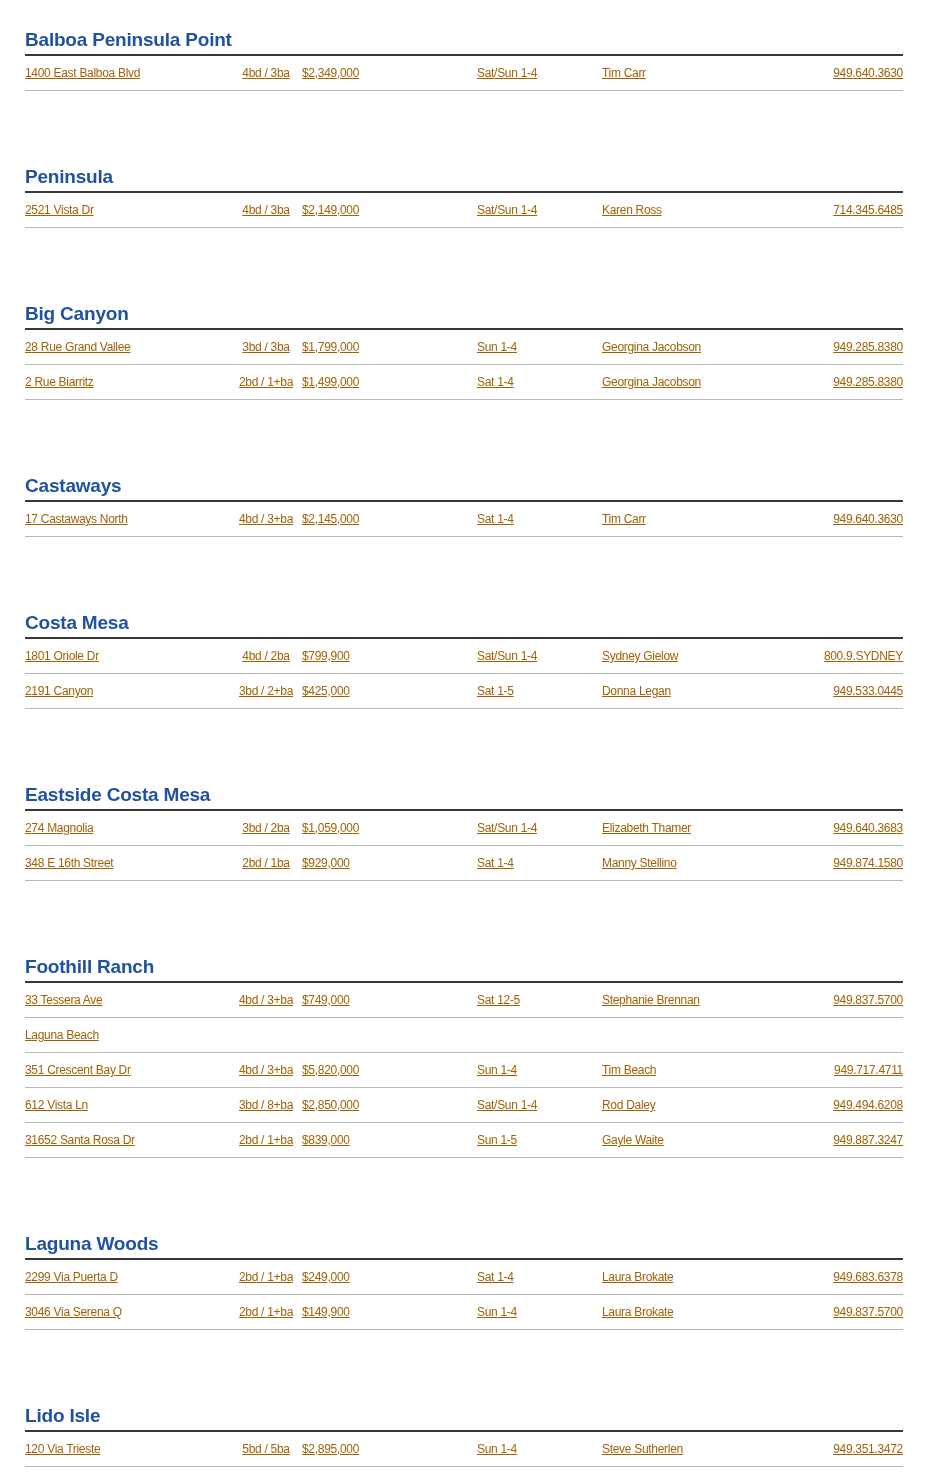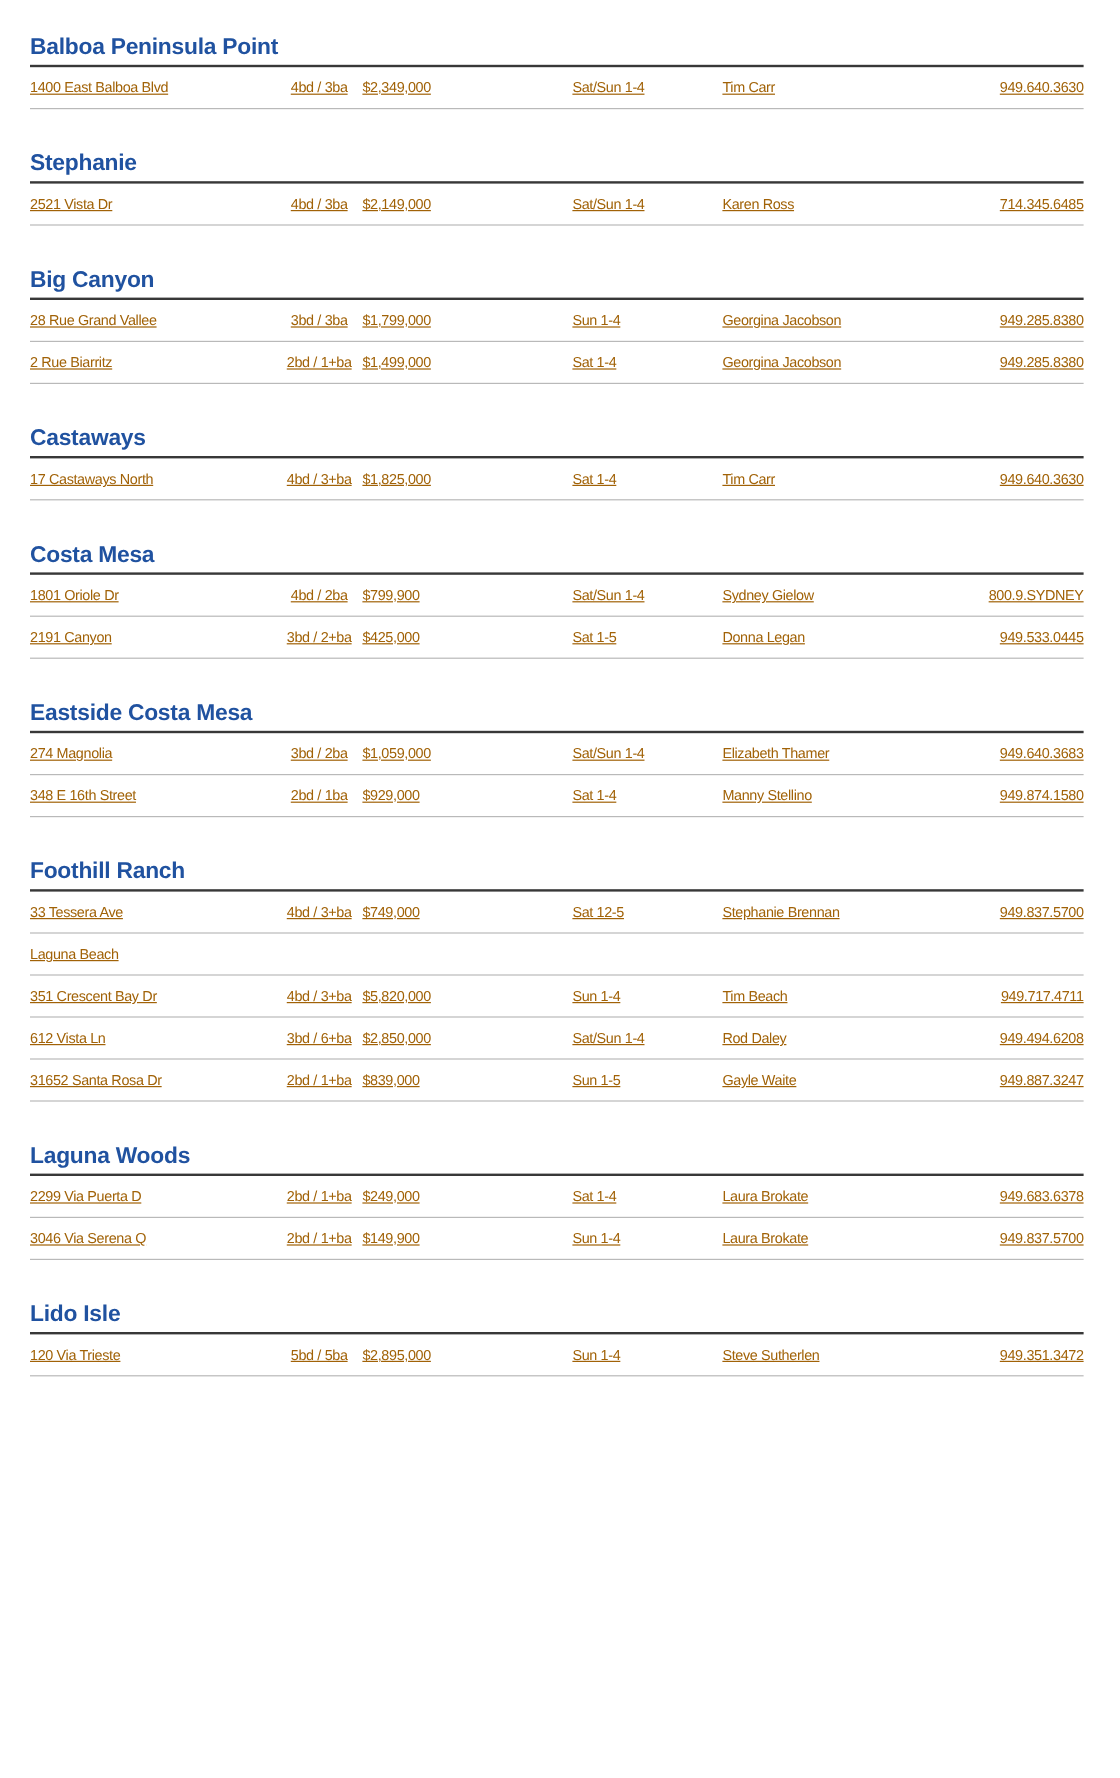--- a/index.html
+++ b/index.html
@@ -11,21 +11,21 @@
   body {
     width: 933px;
     height: 1482px;
     overflow: hidden;
   }
   .doc {
     padding: 30px 30px 0 25px;
   }
   .section {
     width: 878px;
-    margin-bottom: 36px;
+    margin-bottom: 76px;
   }
   .section:last-child {
     margin-bottom: 0;
   }
   .heading {
     margin: 0;
     font-size: 19px;
     font-weight: bold;
     line-height: 20px;
     letter-spacing: -0.2px;
@@ -64,21 +64,21 @@
     <span class="cell bdba">4bd / 3ba</span>
     <span class="cell price">$2,349,000</span>
     <span class="cell time">Sat/Sun 1-4</span>
     <span class="cell agent">Tim Carr</span>
     <span class="cell phone">949.640.3630</span>
   </div>
 </div>
   </section>
 
   <section class="section">
-    <h2 class="heading">Stephanie</h2>
+    <h2 class="heading">Peninsula</h2>
     <div class="rows">
   <div class="row">
     <span class="cell address">2521 Vista Dr</span>
     <span class="cell bdba">4bd / 3ba</span>
     <span class="cell price">$2,149,000</span>
     <span class="cell time">Sat/Sun 1-4</span>
     <span class="cell agent">Karen Ross</span>
     <span class="cell phone">714.345.6485</span>
   </div>
 </div>
@@ -106,21 +106,21 @@
   </div>
 </div>
   </section>
 
   <section class="section">
     <h2 class="heading">Castaways</h2>
     <div class="rows">
   <div class="row">
     <span class="cell address">17 Castaways North</span>
     <span class="cell bdba">4bd / 3+ba</span>
-    <span class="cell price">$1,825,000</span>
+    <span class="cell price">$2,145,000</span>
     <span class="cell time">Sat 1-4</span>
     <span class="cell agent">Tim Carr</span>
     <span class="cell phone">949.640.3630</span>
   </div>
 </div>
   </section>
 
   <section class="section">
     <h2 class="heading">Costa Mesa</h2>
     <div class="rows">
@@ -192,21 +192,21 @@
     <span class="cell address">351 Crescent Bay Dr</span>
     <span class="cell bdba">4bd / 3+ba</span>
     <span class="cell price">$5,820,000</span>
     <span class="cell time">Sun 1-4</span>
     <span class="cell agent">Tim Beach</span>
     <span class="cell phone">949.717.4711</span>
   </div>
 
   <div class="row">
     <span class="cell address">612 Vista Ln</span>
-    <span class="cell bdba">3bd / 6+ba</span>
+    <span class="cell bdba">3bd / 8+ba</span>
     <span class="cell price">$2,850,000</span>
     <span class="cell time">Sat/Sun 1-4</span>
     <span class="cell agent">Rod Daley</span>
     <span class="cell phone">949.494.6208</span>
   </div>
 
   <div class="row">
     <span class="cell address">31652 Santa Rosa Dr</span>
     <span class="cell bdba">2bd / 1+ba</span>
     <span class="cell price">$839,000</span>

